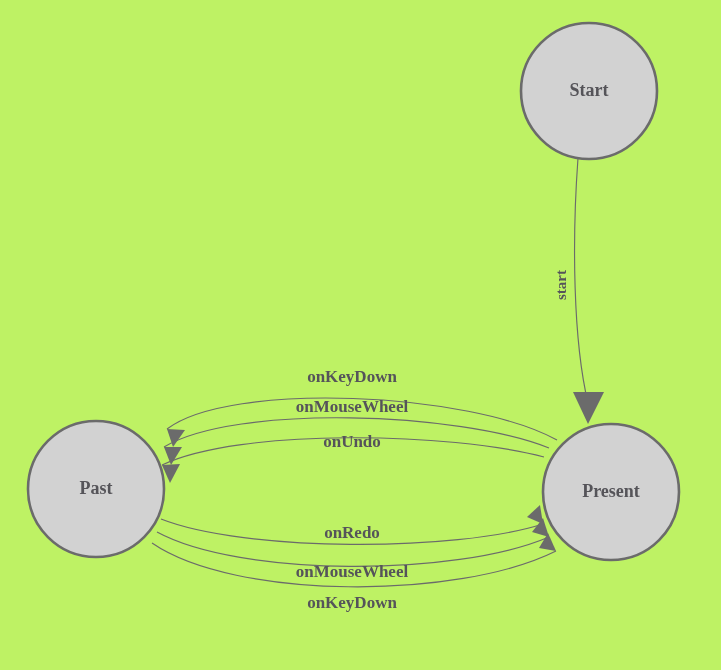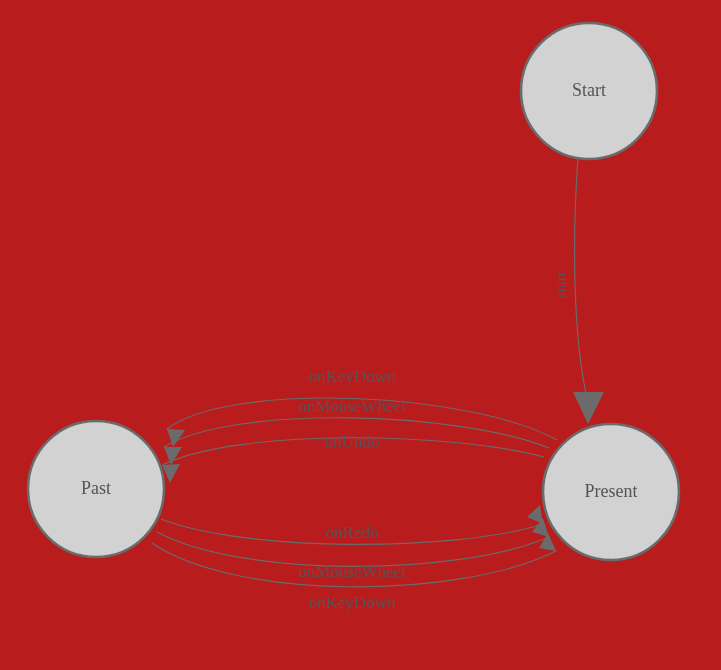--- a/index.html
+++ b/index.html
@@ -10,21 +10,22 @@
   body {
     width: 721px;
     height: 670px;
     overflow: hidden;
     font-family: "Liberation Serif", "DejaVu Serif", serif;
   }
   #diagram-root {
     position: relative;
     width: 721px;
     height: 670px;
-    background: #b91c1c;
+    background: #bef264;
+    font-weight: bold;
   }
   svg#graph {
     display: block;
     width: 721px;
     height: 670px;
   }
   .node-circle {
     fill: #d2d2d2;
     stroke: #6b6b6b;
     stroke-width: 2.6;

